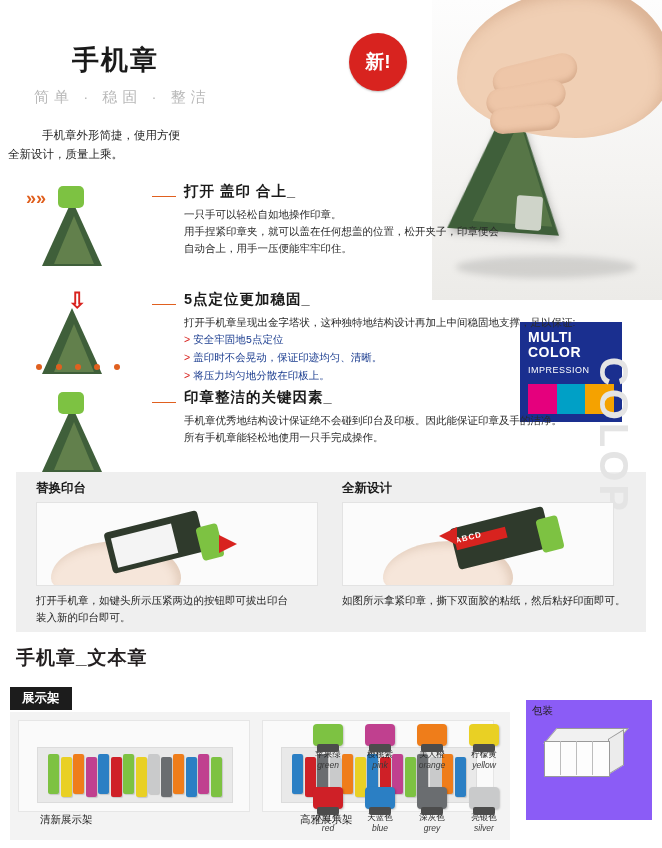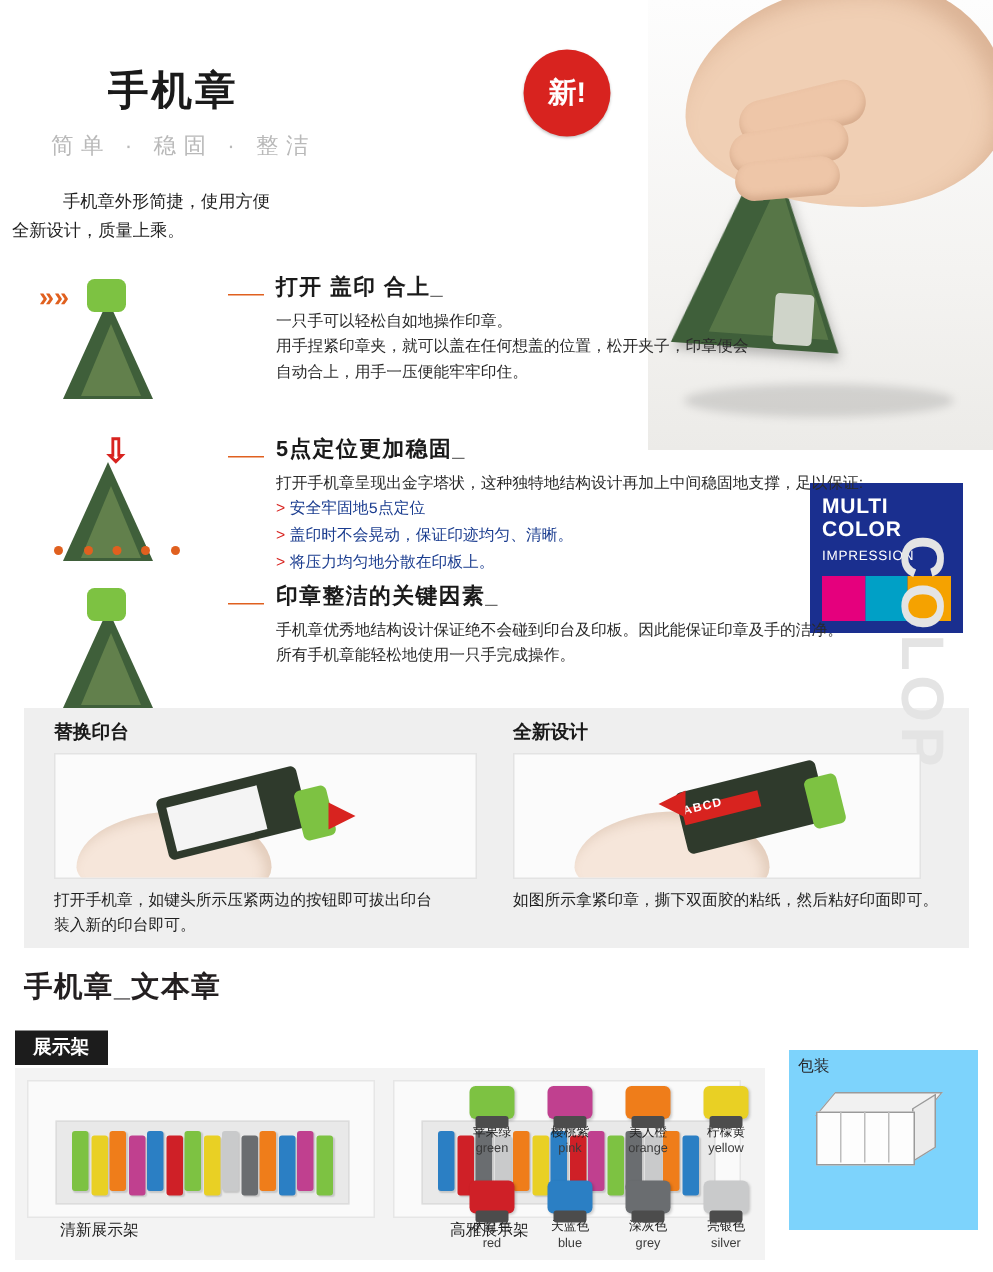--- a/index.html
+++ b/index.html
@@ -75,21 +75,21 @@
     position:absolute;left:84px;top:196px;width:26px;height:34px;background:#cfd4c9;
     transform:rotate(4deg);border-radius:3px;
   }
   .hero-shadow{
     position:absolute;left:24px;bottom:22px;width:180px;height:22px;border-radius:50%;
     background:rgba(0,0,0,.12);filter:blur(3px);
   }
 
   
   .multicolor{
-    position:absolute;left:540px;top:322px;width:102px;height:100px;
+    position:absolute;left:520px;top:322px;width:102px;height:100px;
     background:#1a2f8f;color:#fff;
   }
   .mc-text{padding:8px 0 0 8px;line-height:15px;}
   .mc-text .l1{font-size:14px;font-weight:bold;letter-spacing:.5px;}
   .mc-text .l2{font-size:14px;font-weight:bold;letter-spacing:.5px;}
   .mc-text .l3{font-size:9px;letter-spacing:.5px;margin-top:3px;}
   .mc-squares{position:absolute;left:8px;bottom:8px;width:86px;height:30px;display:flex;}
   .mc-squares span{flex:1;}
   .mcq1{background:#e5007d;}
   .mcq2{background:#00a0c6;}
@@ -212,24 +212,24 @@
   .sw-row{display:flex;justify-content:flex-end;}
   .sw{width:52px;text-align:center;font-size:8.5px;line-height:11px;color:#1f1f1f;}
   .sw .cap{
     width:30px;height:22px;margin:0 auto 3px auto;border-radius:4px;position:relative;
     box-shadow:1px 1px 2px rgba(0,0,0,.2);
   }
   .sw .cap:after{
     content:"";position:absolute;left:4px;bottom:-6px;width:22px;height:8px;background:#4c4c4c;
     border-radius:2px;
   }
-  .sw .en{color:#3a3a3a;}
+  .sw .en{color:#3a3a3a;font-style:italic;}
 
   .pack-box{
-    position:absolute;left:526px;top:700px;width:126px;height:120px;background:#7dd3fc;font-family:Liberation Serif, serif;
+    position:absolute;left:526px;top:700px;width:126px;height:120px;background:#8b5cf6;font-family:Liberation Serif, serif;
   }
   .pack-label{position:absolute;left:6px;top:4px;font-size:10.5px;}
   .pack-art{position:absolute;left:18px;top:28px;width:88px;height:62px;}
   .pack-art .b{
     position:absolute;border:1px solid #9a9a9a;background:#fdfdfd;
   }
   .pack-art .top{left:6px;top:0;width:70px;height:14px;transform:skewX(-40deg);background:#f1f1f1;}
   .pack-art .front{left:0;top:13px;width:64px;height:34px;}
   .pack-art .side{left:64px;top:6px;width:14px;height:34px;transform:skewY(-32deg);background:#ececec;}
   .pack-art .div{position:absolute;top:13px;width:1px;height:34px;background:#bdbdbd;}

